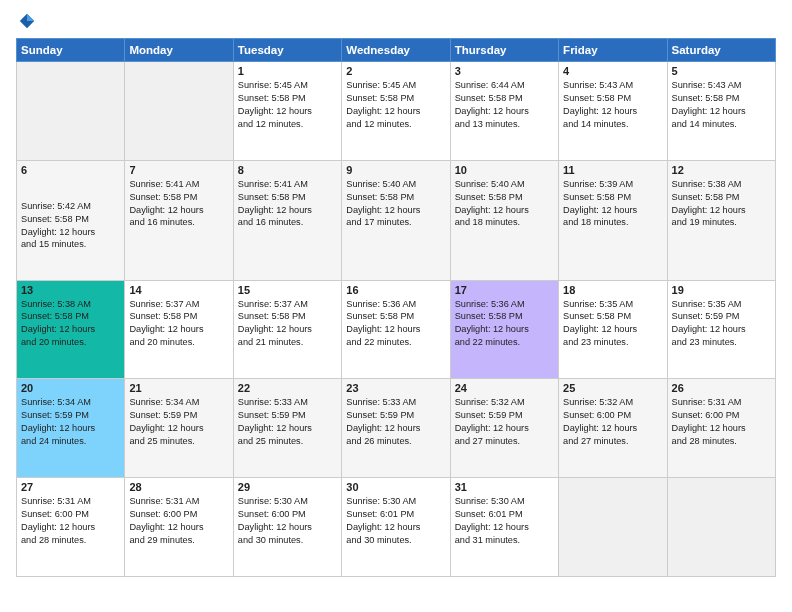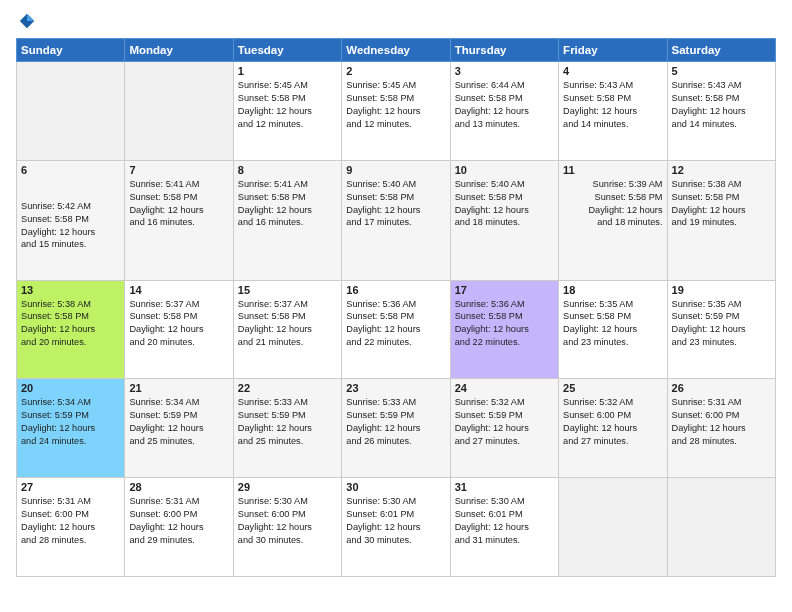--- a/index.html
+++ b/index.html
@@ -204,35 +204,35 @@
           </td>
           <td style="background-color: rgb(245, 245, 245); margin-top: 16px;">
             <span class="day-num">10</span>
             <div class="cell-content" style="white-space: pre-line;">Sunrise: 5:40 AM
 Sunset: 5:58 PM
 Daylight: 12 hours
 and 18 minutes.</div>
           </td>
           <td style="background-color: rgb(245, 245, 245);">
             <span class="day-num">11</span>
-            <div class="cell-content" style="white-space: pre-line; text-align: right;">Sunrise: 5:39 AM
+            <div class="cell-content" style="white-space: pre-line;">Sunrise: 5:39 AM
 Sunset: 5:58 PM
 Daylight: 12 hours
 and 18 minutes.</div>
           </td>
           <td style="background-color: rgb(245, 245, 245);">
             <span class="day-num">12</span>
             <div class="cell-content" style="white-space: pre-line;">Sunrise: 5:38 AM
 Sunset: 5:58 PM
 Daylight: 12 hours
 and 19 minutes.</div>
           </td>
         </tr>
         <tr>
-          <td style="background-color: #bef264;">
+          <td style="background-color: #14b8a6;">
             <span class="day-num">13</span>
             <div class="cell-content" style="white-space: pre-line;">Sunrise: 5:38 AM
 Sunset: 5:58 PM
 Daylight: 12 hours
 and 20 minutes.</div>
           </td>
           <td style="background-color: rgb(255, 255, 255);">
             <span class="day-num">14</span>
             <div class="cell-content" style="white-space: pre-line;">Sunrise: 5:37 AM
 Sunset: 5:58 PM

